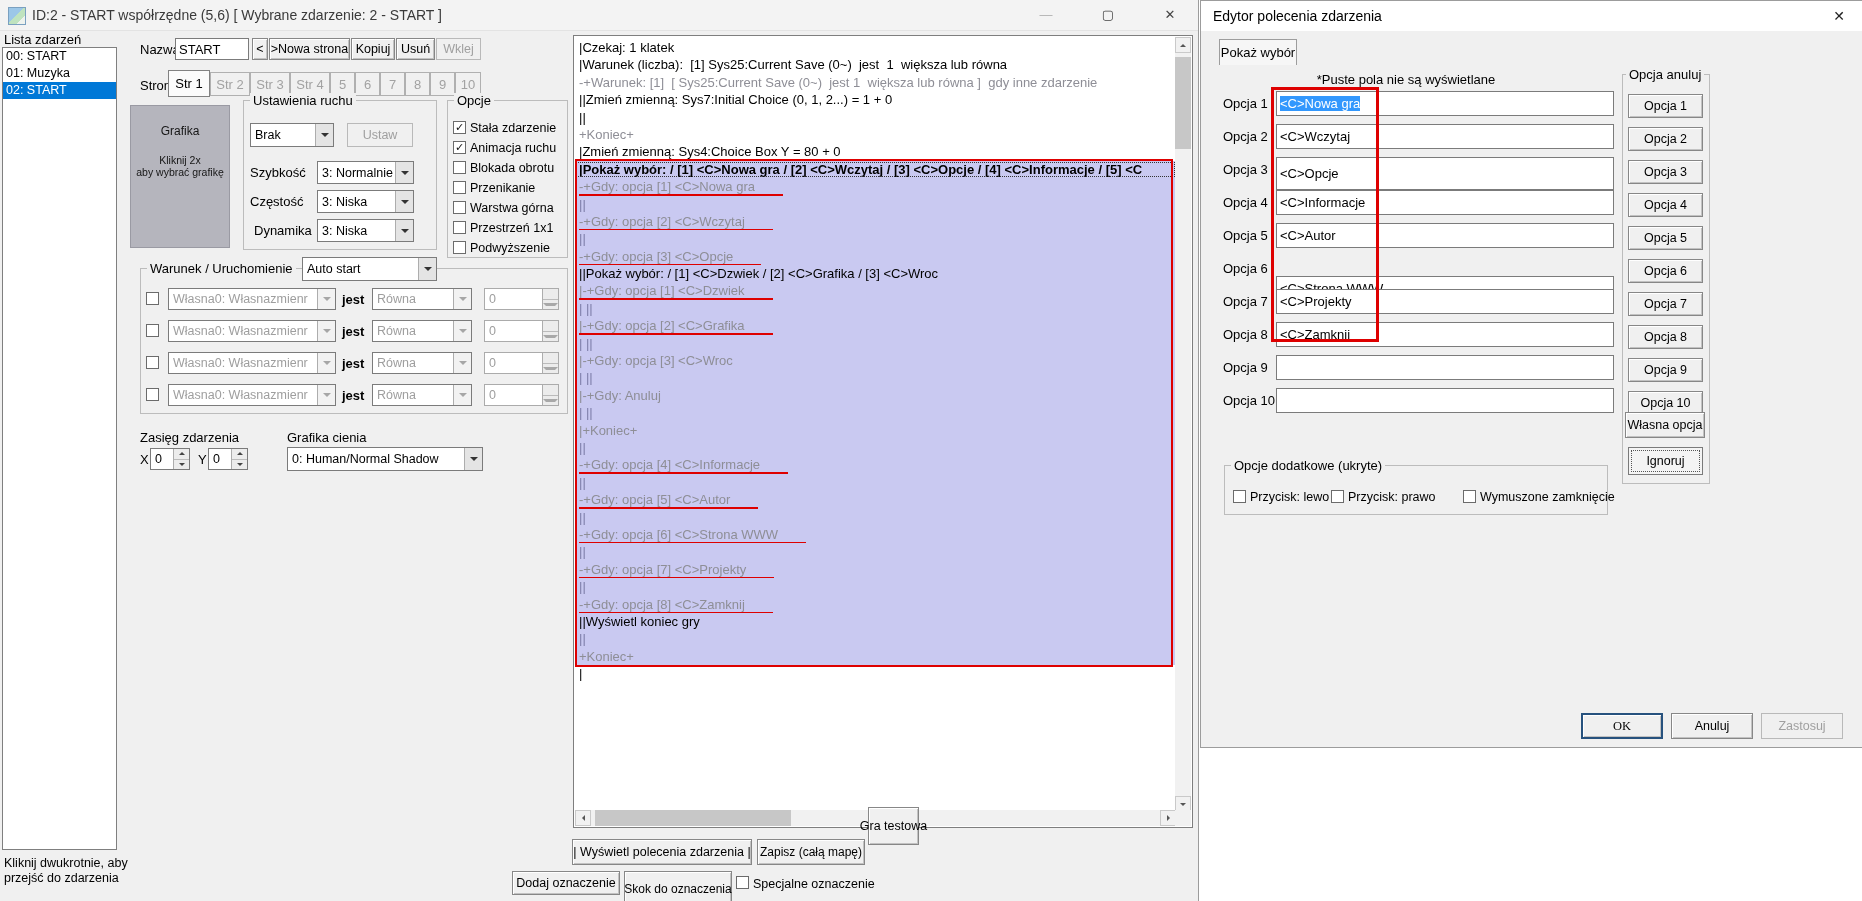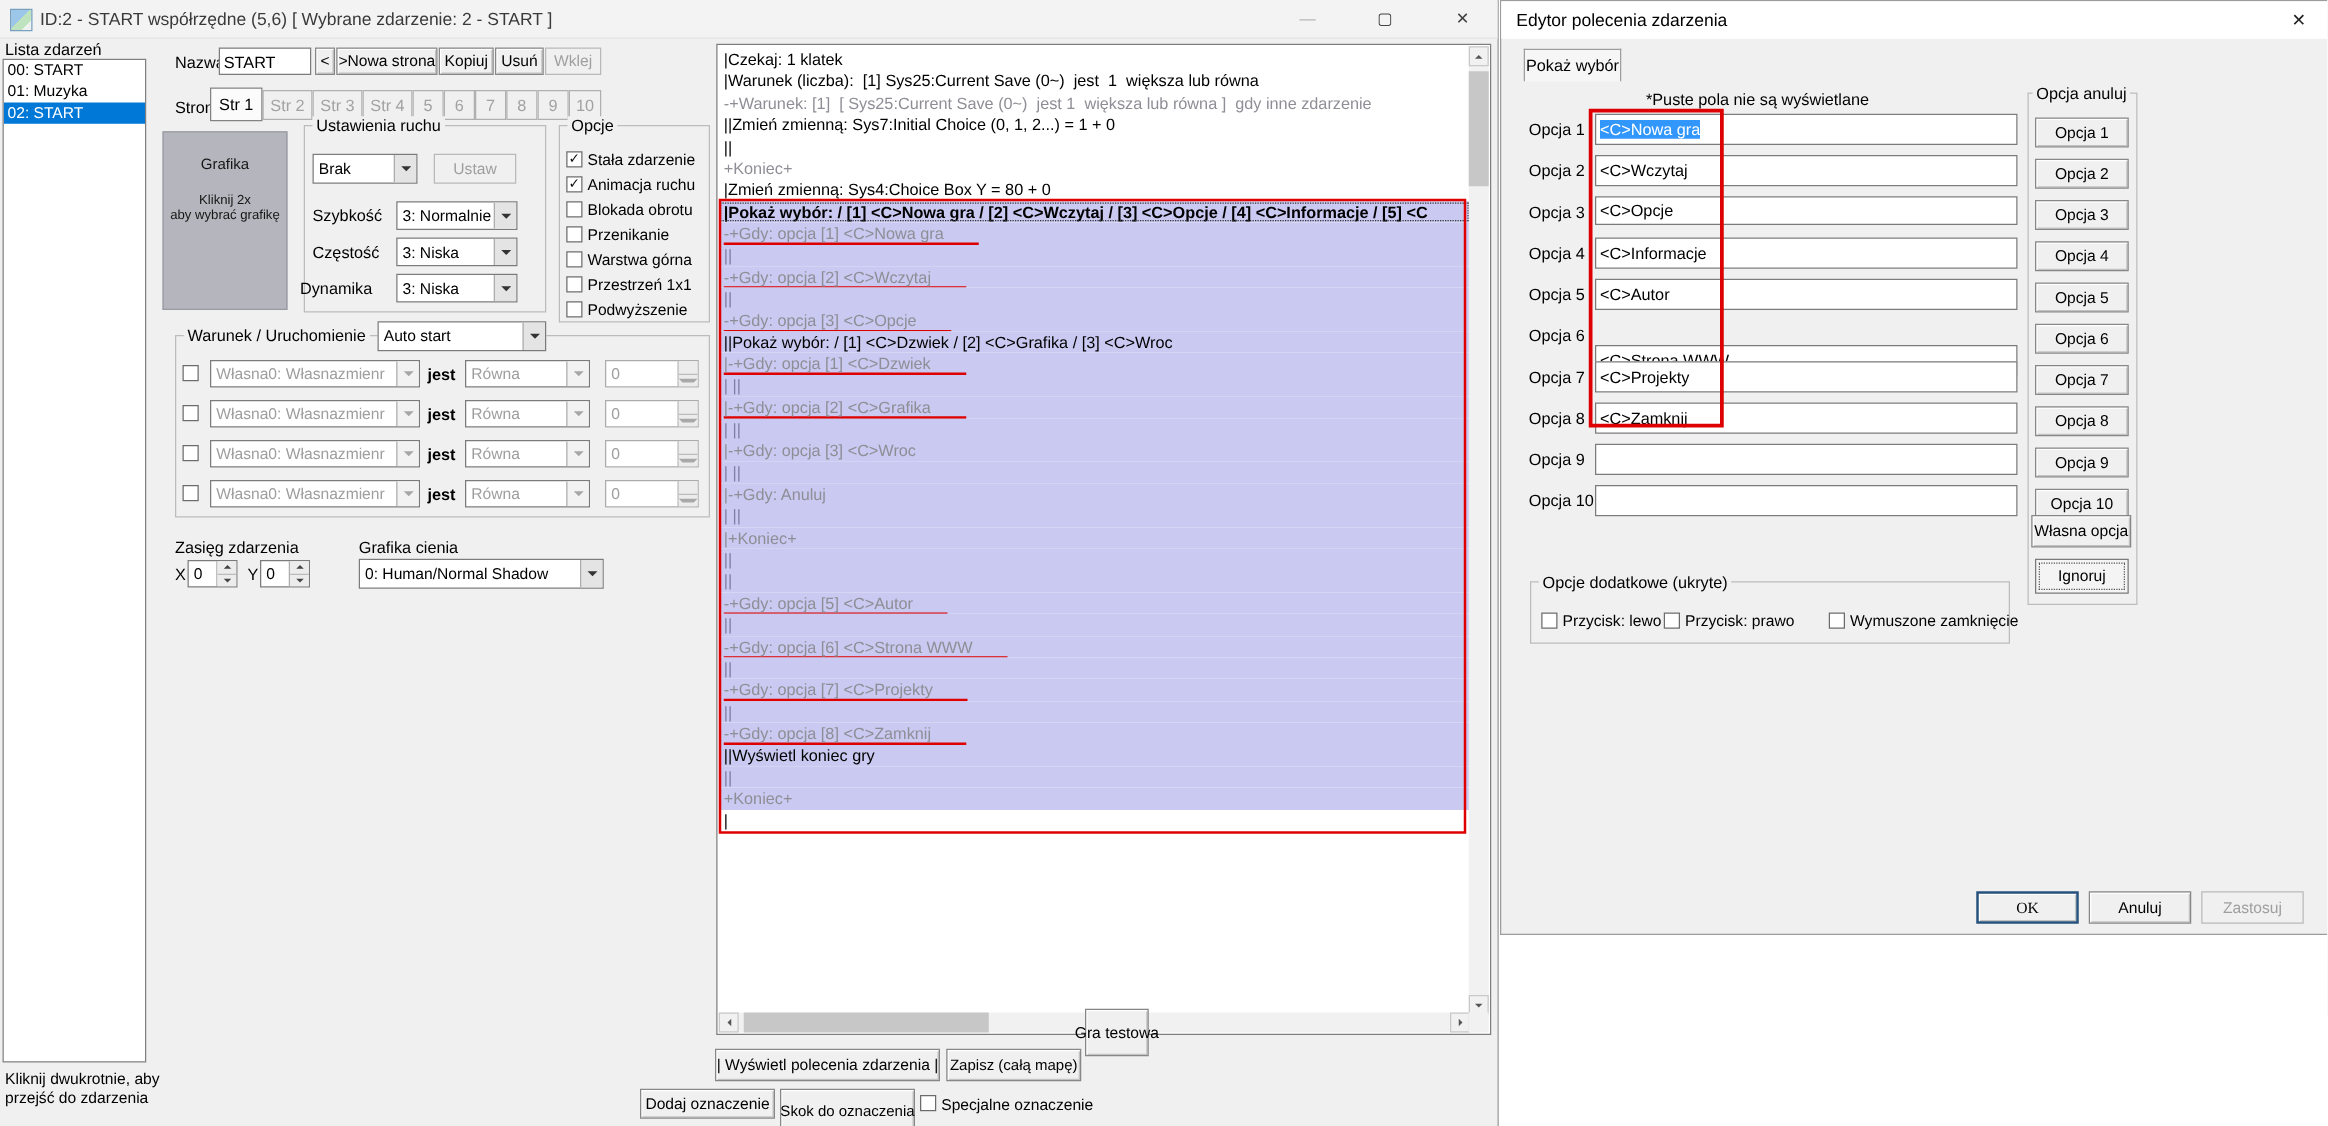--- a/index.html
+++ b/index.html
@@ -169,21 +169,21 @@
             <div class="tri"></div>
           </div>
         </div>
         <div class="lbl" style="left: 250px; top: 194px;">Częstość</div>
         <div class="dd" style="left: 317px; top: 190px; width: 97px; height: 23px;">
           <div class="" style="position: static;">3: Niska</div>
           <div class="ab">
             <div class="tri"></div>
           </div>
         </div>
-        <div class="lbl" style="left: 240px; top: 223px;">Dynamika</div>
+        <div class="lbl" style="left: 254px; top: 223px;">Dynamika</div>
         <div class="dd" style="left: 317px; top: 219px; width: 97px; height: 23px;">
           <div class="" style="position: static;">3: Niska</div>
           <div class="ab">
             <div class="tri"></div>
           </div>
         </div>
       </div>
 
     <div class="grp" style="left:447px;top:100px;width:121px;height:158px">
       <div class="t">Opcje</div>
@@ -370,20 +370,21 @@
           <div class="cmd-line c-g sel"><span class="uline">|-+Gdy: opcja [1] &lt;C&gt;Dzwiek</span></div>
           <div class="cmd-line c-s sel"><span>| ||</span></div>
           <div class="cmd-line c-g sel"><span class="uline">|-+Gdy: opcja [2] &lt;C&gt;Grafika</span></div>
           <div class="cmd-line c-s sel"><span>| ||</span></div>
           <div class="cmd-line c-g sel"><span>|-+Gdy: opcja [3] &lt;C&gt;Wroc</span></div>
           <div class="cmd-line c-s sel"><span>| ||</span></div>
           <div class="cmd-line c-g sel"><span>|-+Gdy: Anuluj</span></div>
           <div class="cmd-line c-s sel"><span>| ||</span></div>
           <div class="cmd-line c-g sel"><span>|+Koniec+</span></div>
           <div class="cmd-line c-s sel"><span>||</span></div>
+          <div class="cmd-line c-g sel"><span class="uline">-+Gdy: opcja [4] &lt;C&gt;Informacje</span></div>
           <div class="cmd-line c-s sel"><span>||</span></div>
           <div class="cmd-line c-g sel"><span class="uline">-+Gdy: opcja [5] &lt;C&gt;Autor</span></div>
           <div class="cmd-line c-s sel"><span>||</span></div>
           <div class="cmd-line c-g sel"><span class="uline">-+Gdy: opcja [6] &lt;C&gt;Strona WWW</span></div>
           <div class="cmd-line c-s sel"><span>||</span></div>
           <div class="cmd-line c-g sel"><span class="uline">-+Gdy: opcja [7] &lt;C&gt;Projekty</span></div>
           <div class="cmd-line c-s sel"><span>||</span></div>
           <div class="cmd-line c-g sel"><span class="uline">-+Gdy: opcja [8] &lt;C&gt;Zamknij</span></div>
           <div class="cmd-line c-k sel"><span>||Wyświetl koniec gry</span></div>
           <div class="cmd-line c-s sel"><span>||</span></div>
@@ -434,21 +435,21 @@
     <div id="option-rows">
         <div class="lbl" style="left: 22px; top: 95px;">Opcja 1</div>
         <div class="field" style="left: 75px; top: 90px; width: 338px; height: 25px;">
           <span class="tsel">&lt;C&gt;Nowa gra</span>
         </div>
         <div class="lbl" style="left: 22px; top: 128px;">Opcja 2</div>
         <div class="field" style="left: 75px; top: 123px; width: 338px; height: 25px;">
           <span>&lt;C&gt;Wczytaj</span>
         </div>
         <div class="lbl" style="left: 22px; top: 161px;">Opcja 3</div>
-        <div class="field" style="left: 75px; top: 156px; width: 338px; height: 23px; text-align: right;">
+        <div class="field" style="left: 75px; top: 156px; width: 338px; height: 33px; text-align: right;">
           <span>&lt;C&gt;Opcje</span>
         </div>
         <div class="lbl" style="left: 22px; top: 194px;">Opcja 4</div>
         <div class="field" style="left: 75px; top: 189px; width: 338px; height: 25px;">
           <span>&lt;C&gt;Informacje</span>
         </div>
         <div class="lbl" style="left: 22px; top: 227px;">Opcja 5</div>
         <div class="field" style="left: 75px; top: 222px; width: 338px; height: 25px;">
           <span>&lt;C&gt;Autor</span>
         </div>

